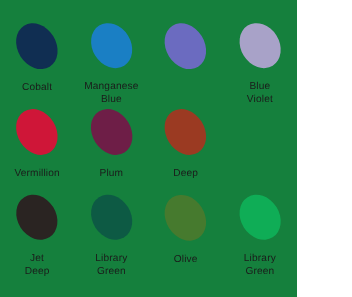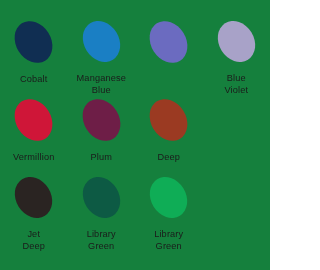--- a/index.html
+++ b/index.html
@@ -106,19 +106,23 @@
       <div class="swatch-ellipse" style="background: rgb(42, 36, 34);"></div>
       <div class="swatch-label">Jet
 Deep</div>
     </div>
     <div class="swatch-cell">
       <div class="swatch-ellipse" style="background: rgb(13, 90, 68);"></div>
       <div class="swatch-label">Library
 Green</div>
     </div>
     <div class="swatch-cell">
+      <div class="swatch-ellipse" style="background: rgb(70, 122, 46);"></div>
+      <div class="swatch-label">Olive</div>
+    </div>
+    <div class="swatch-cell">
       <div class="swatch-ellipse" style="background: rgb(15, 173, 86);"></div>
       <div class="swatch-label">Library
 Green</div>
     </div>
   </div>
 
 </div>
 
 </body></html>

